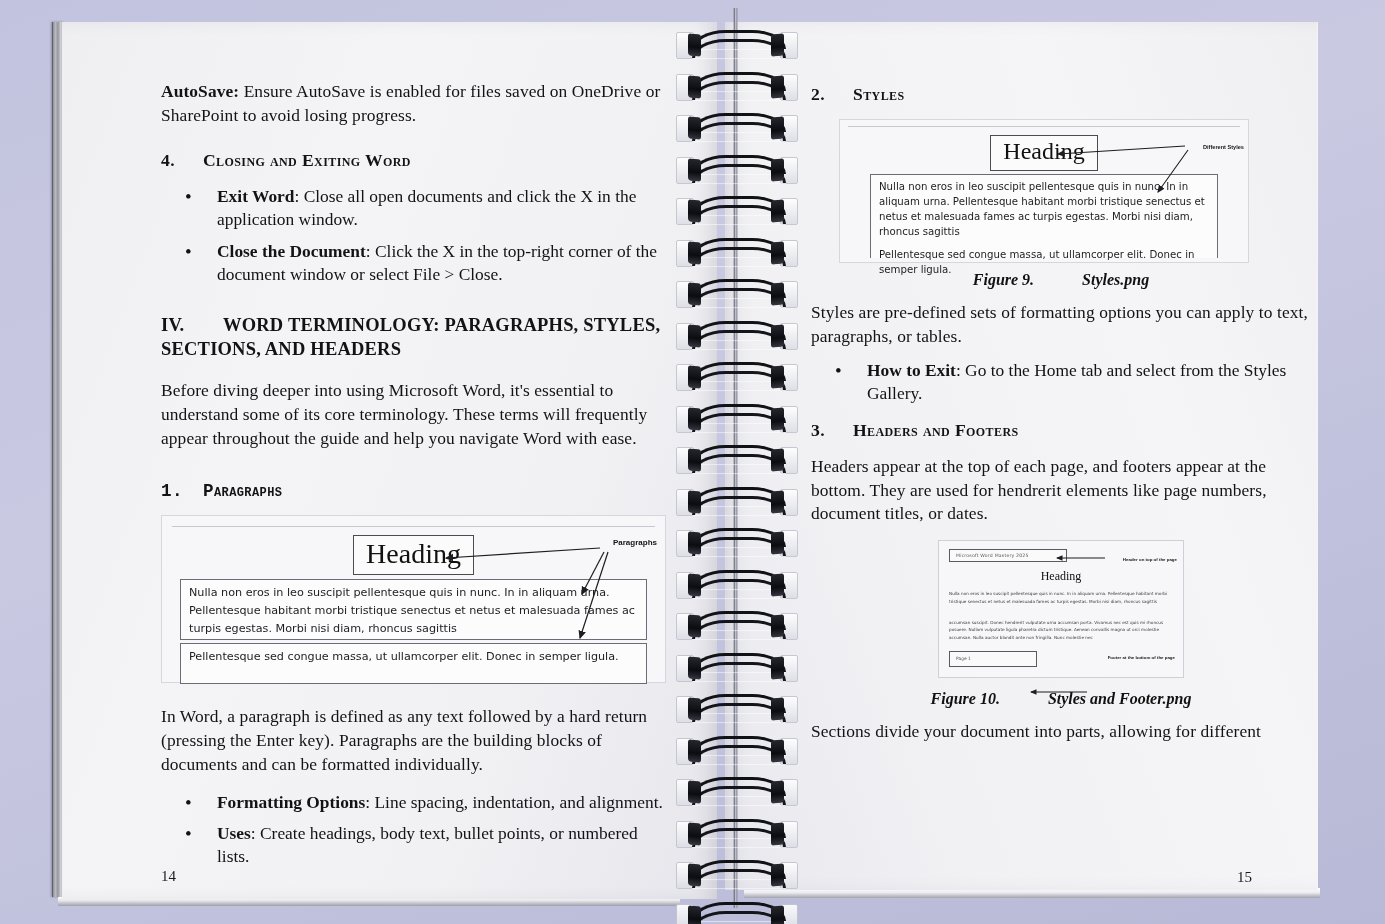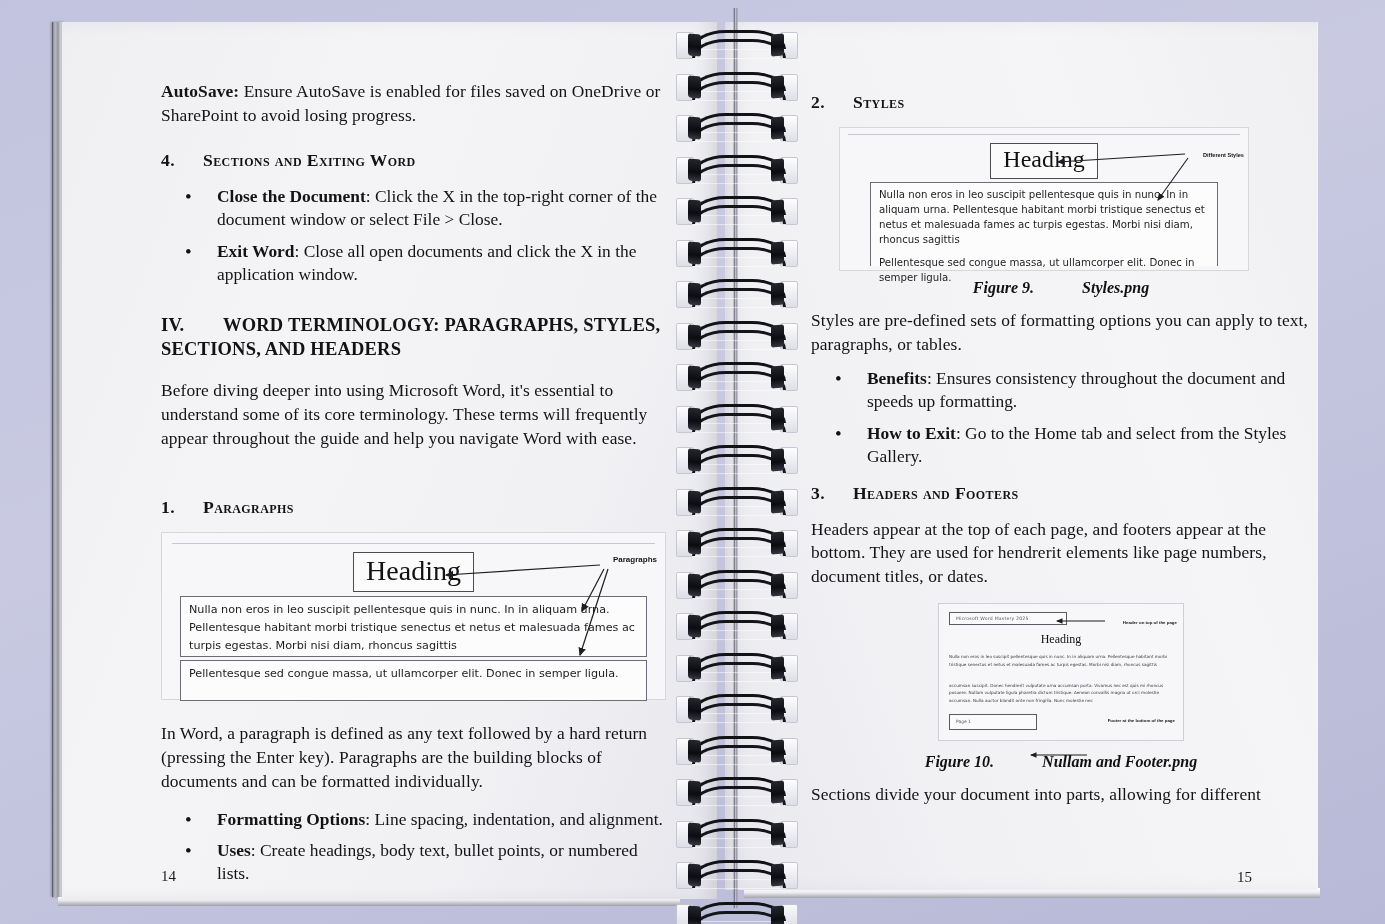--- a/index.html
+++ b/index.html
@@ -320,32 +320,32 @@
     <div class="edge-left"></div>
     <div class="edge-bottom-left"></div>
     <div class="edge-bottom-right"></div>
 
     <div class="page page-left">
 
       <div class="col-left">
 
         <p class="para"><b>AutoSave:</b><span> Ensure AutoSave is enabled for files saved on OneDrive or SharePoint to avoid losing progress.</span></p>
 
-        <h3 class="sec-num"><span class="num">4.</span><span>Sections and Exiting Word</span></h3>
+        <h3 class="sec-num"><span class="num">4.</span><span>Closing and Exiting Word</span></h3>
 
         <ul class="bul">
+          <li><b>Exit Word</b><span>: Close all open documents and click the X in the application window.</span></li>
           <li><b>Close the Document</b><span>: Click the X in the top-right corner of the document window or select File &gt; Close.</span></li>
-          <li><b>Exit Word</b><span>: Close all open documents and click the X in the application window.</span></li>
         </ul>
 
         <h2 class="sec-roman"><span class="num">IV.</span><span>WORD TERMINOLOGY: PARAGRAPHS, STYLES, SECTIONS, AND HEADERS</span></h2>
 
         <p class="para">Before diving deeper into using Microsoft Word, it's essential to understand some of its core terminology. These terms will frequently appear throughout the guide and help you navigate Word with ease.</p>
 
-        <h3 class="sec-num" style="margin-top:46px;"><span class="num">1.</span><span>Paragraphs</span></h3>
+        <h3 class="sec-num" style="margin-top:30px;font-family:Liberation Mono, monospace;"><span class="num">1.</span><span>Paragraphs</span></h3>
 
         <div class="figbox" style="padding:10px 10px 14px 10px; height:142px;">
           <div class="fig-rule"></div>
           <div style="text-align:center; margin:6px 0 2px 0;">
             <span class="heading-box">Heading</span>
           </div>
           <div class="lorem-box" style="margin:4px 8px 3px 8px; height:50px;">Nulla non eros in leo suscipit pellentesque quis in nunc. In in aliquam urna. Pellentesque habitant morbi tristique senectus et netus et malesuada fames ac turpis egestas. Morbi nisi diam, rhoncus sagittis</div>
           <div class="lorem-box" style="margin:0 8px 0 8px; height:30px;">Pellentesque sed congue massa, ut ullamcorper elit. Donec in semper ligula.</div>
 
           <span class="fig-note" style="right:8px; top:22px; font-size:8px;">Paragraphs</span>
@@ -371,21 +371,21 @@
 
       </div>
 
       <div class="pagenum pn-left">14</div>
     </div>
 
     <div class="page page-right">
 
       <div class="col-right">
 
-        <h3 class="sec-num" style="margin-top:8px;"><span class="num">2.</span><span>Styles</span></h3>
+        <h3 class="sec-num" style="margin-top:0;"><span class="num">2.</span><span>Styles</span></h3>
 
         <div class="figbox" style="padding:6px 8px 10px 8px; height:126px; margin-left:28px; width:392px;">
           <div class="fig-rule"></div>
           <div style="text-align:center; margin:6px 0 2px 0;">
             <span class="heading-box" style="font-size:24px;">Heading</span>
           </div>
           <div class="lorem-box compact" style="margin:3px 22px 0 22px; height:74px; border-bottom:none;">
             <div>Nulla non eros in leo suscipit pellentesque quis in nunc. In in aliquam urna. Pellentesque habitant morbi tristique senectus et netus et malesuada fames ac turpis egestas. Morbi nisi diam, rhoncus sagittis</div>
             <div style="margin-top:7px;">Pellentesque sed congue massa, ut ullamcorper elit. Donec in semper ligula.</div>
           </div>
@@ -400,21 +400,20 @@
             <line x1="345" y1="26" x2="218" y2="34" stroke="#1d1d22" stroke-width="1.1" marker-end="url(#ah2)"></line>
             <line x1="348" y1="30" x2="318" y2="72" stroke="#1d1d22" stroke-width="1.1" marker-end="url(#ah2)"></line>
           </svg>
         </div>
 
         <div class="fig-caption"><span>Figure 9.</span><span class="gap"></span><span>Styles.png</span></div>
 
         <p class="para tight">Styles are pre-defined sets of formatting options you can apply to text, paragraphs, or tables.</p>
 
         <ul class="bul">
-          <li><b>Benefits</b><span>: Ensures consistency throughout the document and speeds up formatting.</span></li>
           <li><b>How to Exit</b><span>: Go to the Home tab and select from the Styles Gallery.</span></li>
         </ul>
 
         <h3 class="sec-num" style="margin-top:10px;"><span class="num">3.</span><span>Headers and Footers</span></h3>
 
         <p class="para">Headers appear at the top of each page, and footers appear at the bottom. They are used for hendrerit elements like page numbers, document titles, or dates.</p>
 
         <div class="hf-mock">
           <div class="hf-bar">Microsoft Word Mastery 2025</div>
           <div class="hf-heading">Heading</div>
@@ -429,21 +428,21 @@
             <defs>
               <marker id="ah3" markerWidth="6" markerHeight="6" refX="5" refY="2.6" orient="auto">
                 <path d="M0,0 L6,2.6 L0,5.2 z" fill="#1d1d22"></path>
               </marker>
             </defs>
             <line x1="166" y1="17" x2="118" y2="17" stroke="#1d1d22" stroke-width="1.1" marker-end="url(#ah3)"></line>
             <line x1="148" y1="151" x2="92" y2="151" stroke="#1d1d22" stroke-width="1.1" marker-end="url(#ah3)"></line>
           </svg>
         </div>
 
-        <div class="fig-caption" style="margin-top:12px;"><span>Figure 10.</span><span class="gap"></span><span>Nullam and Footer.png</span></div>
+        <div class="fig-caption" style="margin-top:12px;"><span>Figure 10.</span><span class="gap"></span><span>Styles and Footer.png</span></div>
 
 
         <p class="para">Sections divide your document into parts, allowing for different</p>
 
       </div>
 
       <div class="pagenum pn-right">15</div>
     </div>
 
     <div id="spiral">

